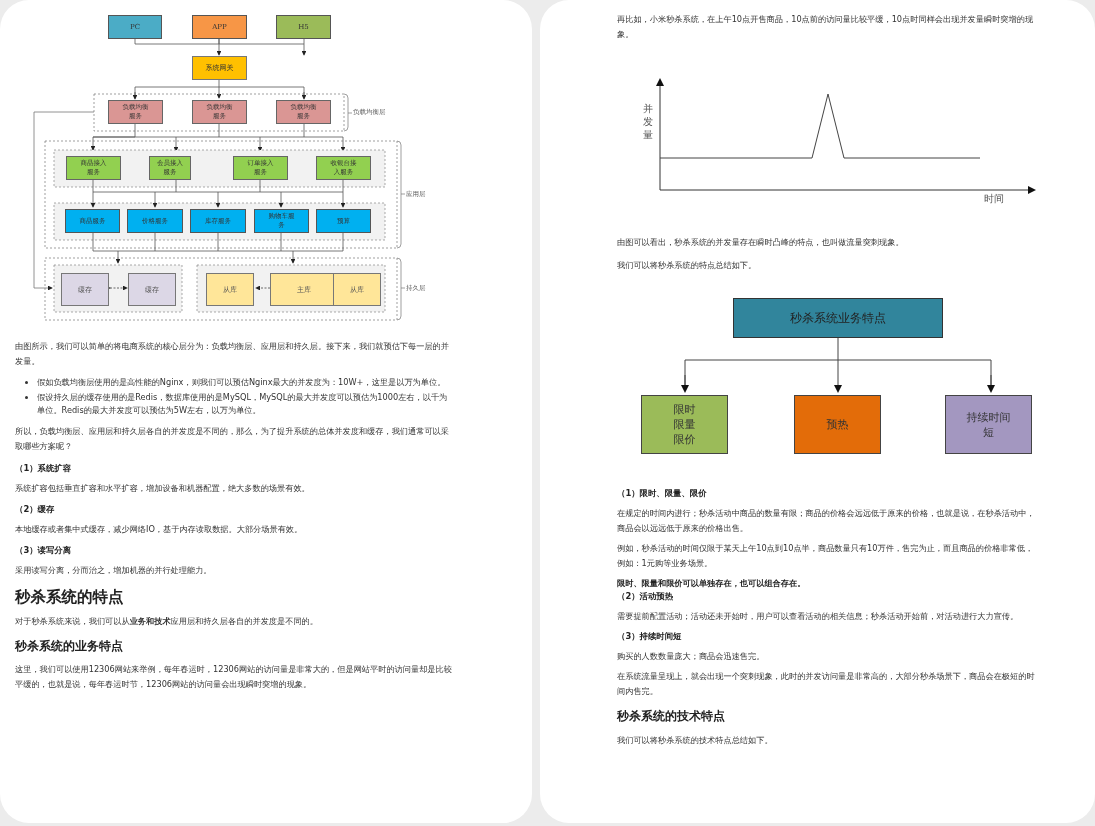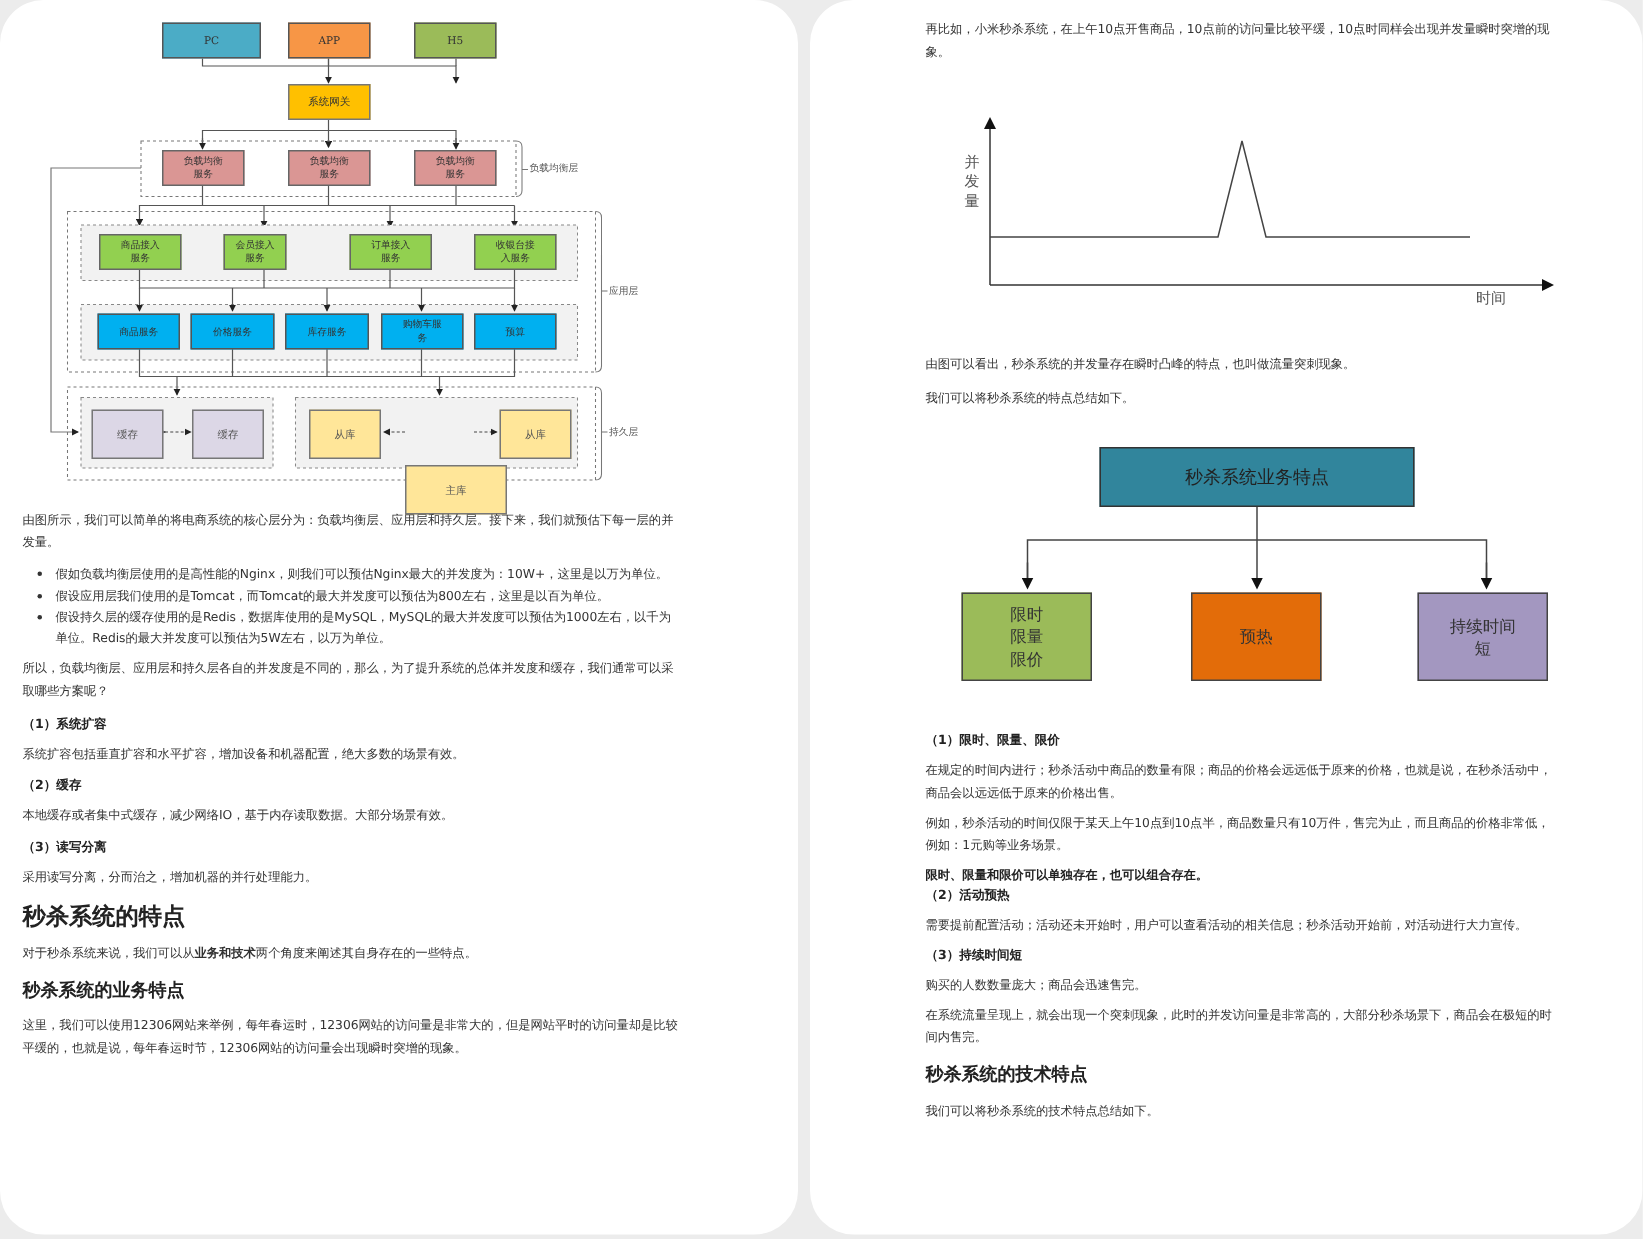--- a/index.html
+++ b/index.html
@@ -85,21 +85,21 @@
       <line x1="401" y1="288" x2="405" y2="288" stroke="#777" stroke-width="0.7"></line>
       <rect x="54" y="265" width="128" height="47" fill="#f2f2f2" stroke="#888" stroke-dasharray="2,2" stroke-width="0.7"></rect>
       <rect x="197" y="265" width="188" height="47" fill="#f2f2f2" stroke="#888" stroke-dasharray="2,2" stroke-width="0.7"></rect>
 
       <line x1="110" y1="288" x2="127" y2="288" stroke="#444" stroke-dasharray="2,1.5" stroke-width="0.8" marker-end="url(#arr)" marker-start="url(#arr)"></line>
       <line x1="270" y1="288" x2="256" y2="288" stroke="#444" stroke-dasharray="2,1.5" stroke-width="0.8" marker-end="url(#arr)"></line>
       <line x1="316" y1="288" x2="331" y2="288" stroke="#444" stroke-dasharray="2,1.5" stroke-width="0.8" marker-end="url(#arr)"></line>
     </svg>
 
     
-    <div class="abs diagram-text" style="left:108px;top:15px;width:66px;height:24px;background:#4bacc6;border:1px solid #555;font-size:7px;display:flex;align-items:center;justify-content:center;color:#333;">PC</div>
+    <div class="abs diagram-text" style="left:108px;top:15px;width:54px;height:24px;background:#4bacc6;border:1px solid #555;font-size:7px;display:flex;align-items:center;justify-content:center;color:#333;">PC</div>
     <div class="abs diagram-text" style="left:192px;top:15px;width:55px;height:24px;background:#f79646;border:1px solid #555;font-size:7px;display:flex;align-items:center;justify-content:center;color:#333;">APP</div>
     <div class="abs diagram-text" style="left:276px;top:15px;width:55px;height:24px;background:#9bbb59;border:1px solid #555;font-size:7px;display:flex;align-items:center;justify-content:center;color:#333;">H5</div>
 
     
     <div class="abs diagram-text" style="left:192px;top:56px;width:55px;height:24px;background:#ffc000;border:1px solid #777;font-size:7px;display:flex;align-items:center;justify-content:center;color:#333;">系统网关</div>
 
     
     <div class="abs diagram-text" style="left:108px;top:100px;width:55px;height:24px;background:#da9694;border:1px solid #666;font-size:6.5px;line-height:9px;display:flex;align-items:center;justify-content:center;text-align:center;white-space:pre-line;color:#333;">负载均衡
 服务</div>
     <div class="abs diagram-text" style="left:192px;top:100px;width:55px;height:24px;background:#da9694;border:1px solid #666;font-size:6.5px;line-height:9px;display:flex;align-items:center;justify-content:center;text-align:center;white-space:pre-line;color:#333;">负载均衡
@@ -126,43 +126,42 @@
     <div class="abs diagram-text" style="left:254px;top:209px;width:55px;height:24px;background:#00b0f0;border:1px solid #555;font-size:6.5px;line-height:9px;display:flex;align-items:center;justify-content:center;text-align:center;white-space:pre-line;color:#333;">购物车服
 务</div>
     <div class="abs diagram-text" style="left:316px;top:209px;width:55px;height:24px;background:#00b0f0;border:1px solid #555;font-size:6.5px;line-height:9px;display:flex;align-items:center;justify-content:center;text-align:center;white-space:pre-line;color:#333;">预算</div>
 
     
     <div class="abs diagram-text" style="left:61px;top:273px;width:48px;height:33px;background:#dcd7e6;border:1px solid #777;font-size:7px;display:flex;align-items:center;justify-content:center;color:#555;">缓存</div>
     <div class="abs diagram-text" style="left:128px;top:273px;width:48px;height:33px;background:#dcd7e6;border:1px solid #777;font-size:7px;display:flex;align-items:center;justify-content:center;color:#555;">缓存</div>
 
     
     <div class="abs diagram-text" style="left:206px;top:273px;width:48px;height:33px;background:#ffe699;border:1px solid #777;font-size:7px;display:flex;align-items:center;justify-content:center;color:#555;">从库</div>
-    <div class="abs diagram-text" style="left:270px;top:273px;width:68px;height:33px;background:#ffe699;border:1px solid #777;font-size:7px;display:flex;align-items:center;justify-content:center;color:#555;margin-top:37px;">主库</div>
+    <div class="abs diagram-text" style="left:270px;top:273px;width:68px;height:33px;background:#ffe699;border:1px solid #777;font-size:7px;display:flex;align-items:center;justify-content:center;color:#555;">主库</div>
     <div class="abs diagram-text" style="left:333px;top:273px;width:48px;height:33px;background:#ffe699;border:1px solid #777;font-size:7px;display:flex;align-items:center;justify-content:center;color:#555;">从库</div>
     <div class="abs diagram-text" style="left:406px;top:284px;font-size:6.5px;color:#555;">持久层</div>
   </div>
 
   <div class="content" style="top:339px;">
     <p>由图所示，我们可以简单的将电商系统的核心层分为：负载均衡层、应用层和持久层。接下来，我们就预估下每一层的并发量。</p>
     <ul style="margin-top:7px;">
       <li>假如负载均衡层使用的是高性能的Nginx，则我们可以预估Nginx最大的并发度为：10W+，这里是以万为单位。</li>
-      <li>假设应用层我们使用的是Tomcat，而Tomcat的最大并发度可以预估为800左右，这里是以百为单位。</li>
       <li>假设持久层的缓存使用的是Redis，数据库使用的是MySQL，MySQL的最大并发度可以预估为1000左右，以千为单位。Redis的最大并发度可以预估为5W左右，以万为单位。</li>
     </ul>
     <p style="margin-top:6px;">所以，负载均衡层、应用层和持久层各自的并发度是不同的，那么，为了提升系统的总体并发度和缓存，我们通常可以采取哪些方案呢？</p>
 
     <div class="sub" style="margin-top:9px;">（1）系统扩容</div>
     <p style="margin-top:7px;">系统扩容包括垂直扩容和水平扩容，增加设备和机器配置，绝大多数的场景有效。</p>
     <div class="sub" style="margin-top:8px;">（2）缓存</div>
     <p style="margin-top:7px;">本地缓存或者集中式缓存，减少网络IO，基于内存读取数据。大部分场景有效。</p>
     <div class="sub" style="margin-top:8px;">（3）读写分离</div>
     <p style="margin-top:7px;">采用读写分离，分而治之，增加机器的并行处理能力。</p>
 
     <div class="h3" style="margin-top:9px;">秒杀系统的特点</div>
-    <p style="margin-top:6px;"><span>对于秒杀系统来说，我们可以从</span><b>业务和技术</b><span>两个角度来阐述其自身存在的一些特点。</span></p>
+    <p style="margin-top:6px;"><span>对于秒杀系统来说，我们可以从</span><b>业务和技术</b><span>应用层和持久层各自的并发度是不同的。</span></p>
     <div class="h4" style="margin-top:9px;">秒杀系统的业务特点</div>
     <p style="margin-top:7px;">这里，我们可以使用12306网站来举例，每年春运时，12306网站的访问量是非常大的，但是网站平时的访问量却是比较平缓的，也就是说，每年春运时节，12306网站的访问量会出现瞬时突增的现象。</p>
   </div>
 </div>
 
 <div class="page" id="page-right">
   <div class="content" style="top:12px;">
     <p>再比如，小米秒杀系统，在上午10点开售商品，10点前的访问量比较平缓，10点时同样会出现并发量瞬时突增的现象。</p>
   </div>
 

